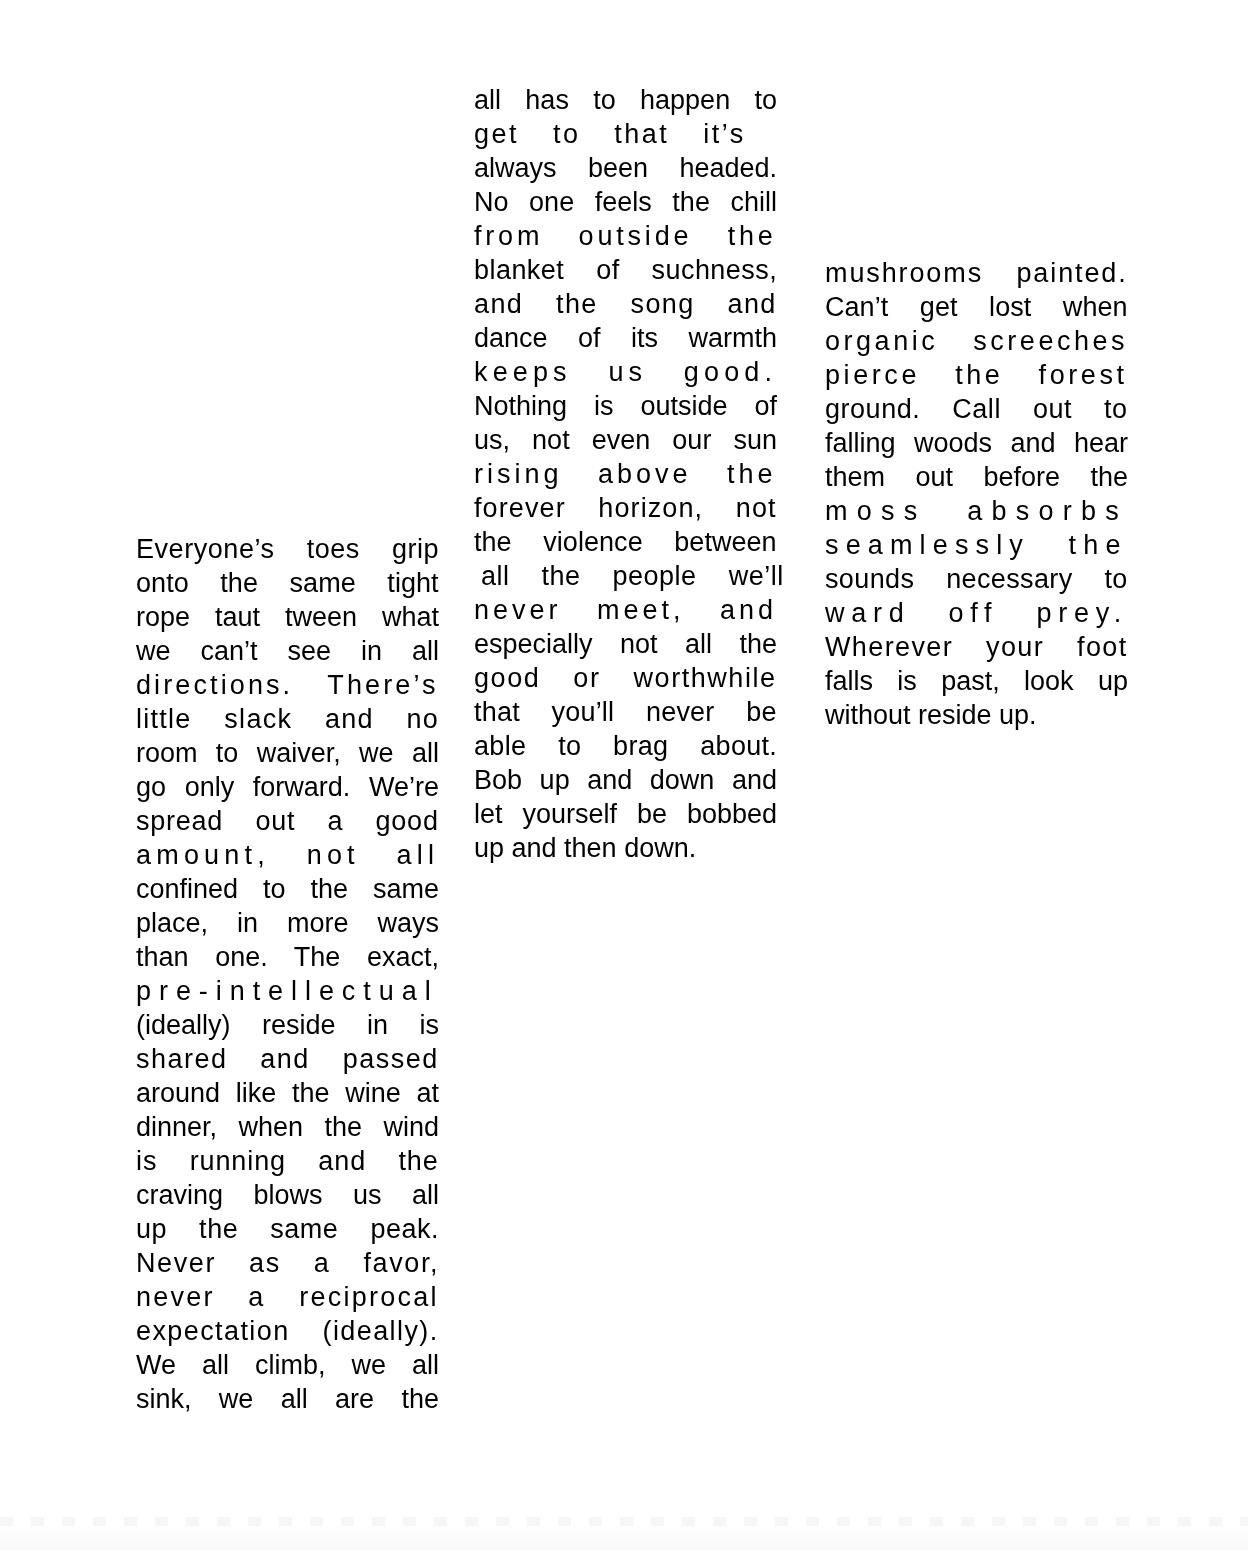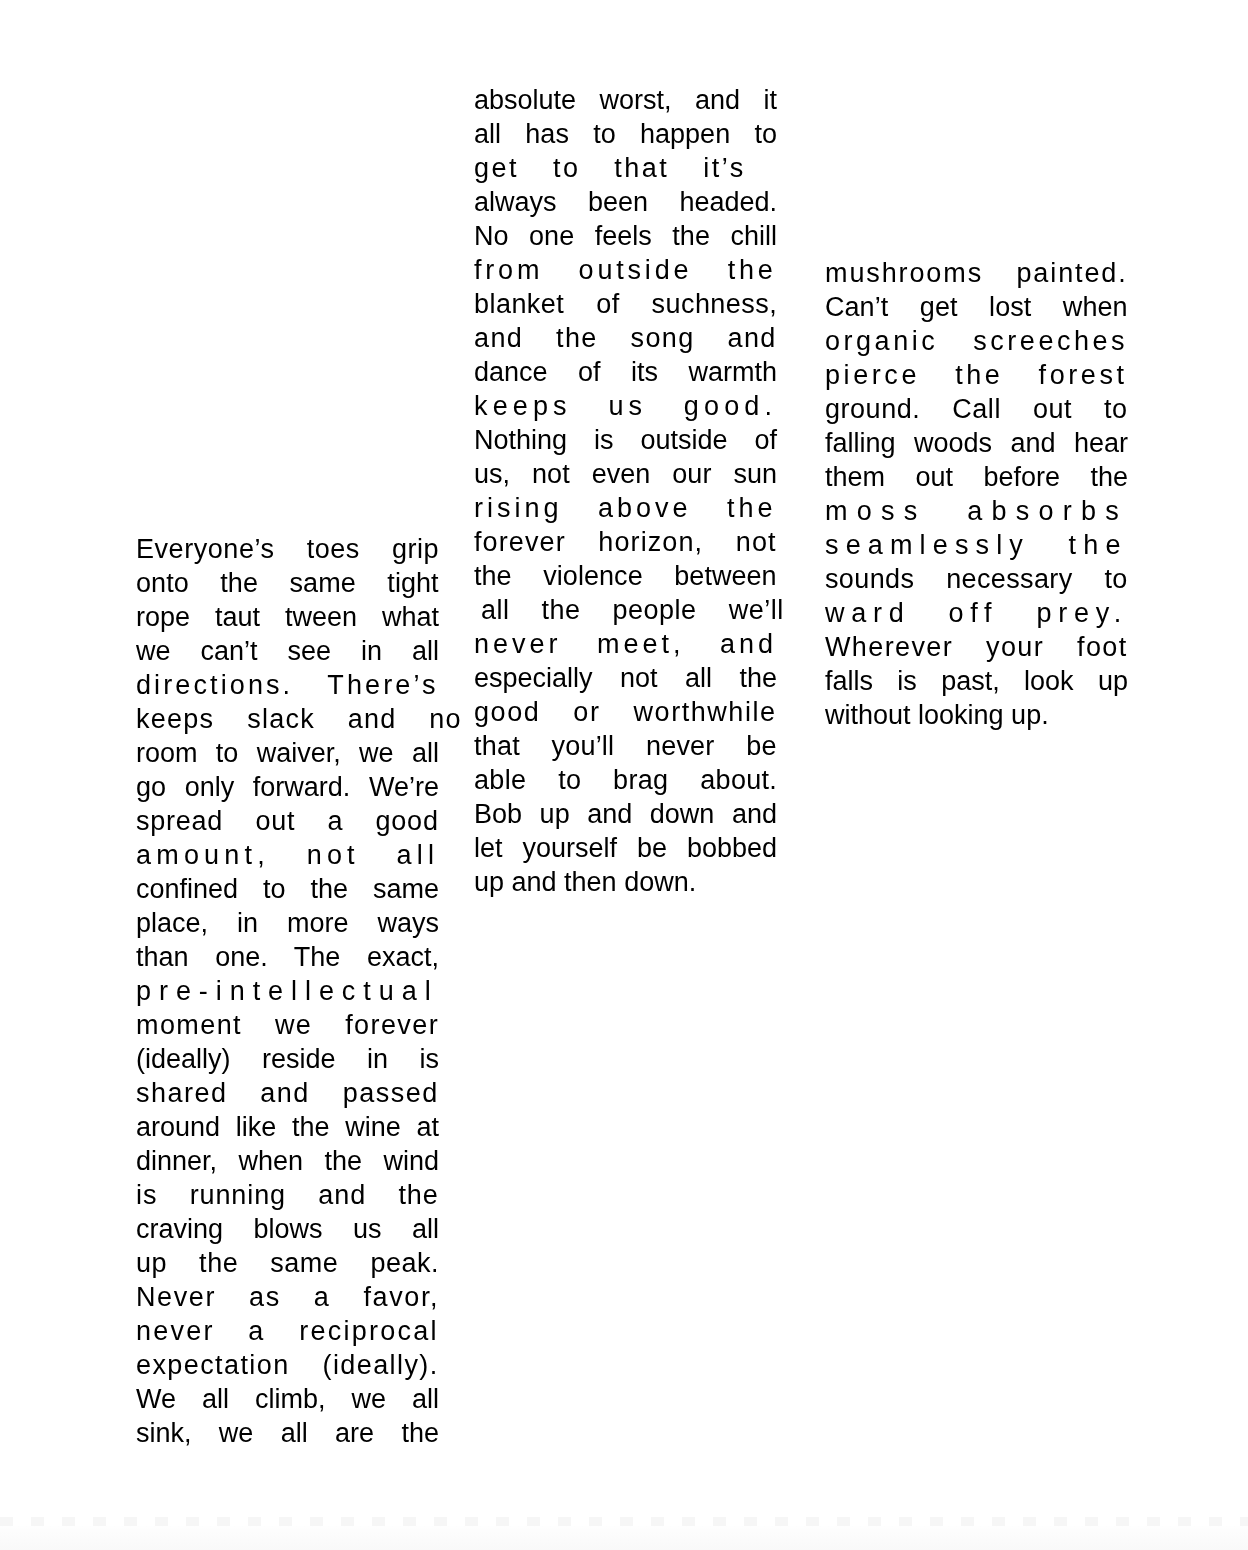--- a/index.html
+++ b/index.html
@@ -66,45 +66,43 @@
 </head>
 <body>
 
 <div class="page">
   <section class="column col-1">
       <div class="line"><span style="word-spacing: 24px; letter-spacing: 0.55px;">Everyone’s toes grip</span></div>
       <div class="line"><span style="word-spacing: 24px; letter-spacing: 0.0526316px;">onto the same tight</span></div>
       <div class="line justify"><span>rope taut tween what</span></div>
       <div class="line justify"><span>we can’t see in all</span></div>
       <div class="line"><span style="word-spacing: 24px; letter-spacing: 3.10526px;">directions. There’s</span></div>
-      <div class="line"><span style="word-spacing: 24px; letter-spacing: 1.26316px;">keeps slack and no</span></div>
+      <div class="line"><span style="word-spacing: 24px; letter-spacing: 1.26316px;">little slack and no</span></div>
       <div class="line justify"><span>room to waiver, we all</span></div>
       <div class="line justify"><span>go only forward. We’re</span></div>
       <div class="line"><span style="word-spacing: 24px; letter-spacing: 0.764706px;">spread out a good</span></div>
       <div class="line"><span style="word-spacing: 24px; letter-spacing: 5.2px;">amount, not all</span></div>
       <div class="line justify"><span>confined to the same</span></div>
       <div class="line justify"><span>place, in more ways</span></div>
       <div class="line justify"><span>than one. The exact,</span></div>
       <div class="line"><span style="letter-spacing: 7.9375px;">pre-intellectual</span></div>
-      <div class="line"><span style="word-spacing: 24px; letter-spacing: 1.41176px;">moment we forever</span></div>
       <div class="line justify"><span>(ideally) reside in is</span></div>
       <div class="line"><span style="word-spacing: 24px; letter-spacing: 1.47059px;">shared and passed</span></div>
       <div class="line justify"><span>around like the wine at</span></div>
       <div class="line justify"><span>dinner, when the wind</span></div>
       <div class="line"><span style="word-spacing: 24px; letter-spacing: 0.888889px;">is running and the</span></div>
       <div class="line justify"><span>craving blows us all</span></div>
       <div class="line"><span style="word-spacing: 24px; letter-spacing: 0.529412px;">up the same peak.</span></div>
       <div class="line"><span style="word-spacing: 24px; letter-spacing: 1.58824px;">Never as a favor,</span></div>
       <div class="line"><span style="word-spacing: 24px; letter-spacing: 2.22222px;">never a reciprocal</span></div>
       <div class="line"><span style="word-spacing: 24px; letter-spacing: 1.40909px;">expectation (ideally).</span></div>
       <div class="line justify"><span>We all climb, we all</span></div>
       <div class="line justify"><span>sink, we all are the</span></div>
     </section>
   <section class="column col-2">
-      <div class="line justify"><span>absolute worst, and it</span></div>
       <div class="line justify"><span>all has to happen to</span></div>
       <div class="line"><span style="word-spacing: 24px; letter-spacing: 2.47059px;">get to that it’s</span></div>
       <div class="line justify"><span>always been headed.</span></div>
       <div class="line justify"><span>No one feels the chill</span></div>
       <div class="line"><span style="word-spacing: 24px; letter-spacing: 3.8125px;">from outside the</span></div>
       <div class="line"><span style="word-spacing: 24px; letter-spacing: 0.45px;">blanket of suchness,</span></div>
       <div class="line"><span style="word-spacing: 24px; letter-spacing: 1.375px;">and the song and</span></div>
       <div class="line justify"><span>dance of its warmth</span></div>
       <div class="line"><span style="word-spacing: 24px; letter-spacing: 5.14286px;">keeps us good.</span></div>
       <div class="line justify"><span>Nothing is outside of</span></div>
@@ -129,17 +127,17 @@
       <div class="line"><span style="word-spacing: 24px; letter-spacing: 3.58824px;">pierce the forest</span></div>
       <div class="line"><span style="word-spacing: 24px; letter-spacing: 0.526316px;">ground. Call out to</span></div>
       <div class="line justify"><span>falling woods and hear</span></div>
       <div class="line justify"><span>them out before the</span></div>
       <div class="line"><span style="word-spacing: 24px; letter-spacing: 9.25px;">moss absorbs</span></div>
       <div class="line"><span style="word-spacing: 24px; letter-spacing: 7.14286px;">seamlessly the</span></div>
       <div class="line"><span style="word-spacing: 24px; letter-spacing: 0.368421px;">sounds necessary to</span></div>
       <div class="line"><span style="word-spacing: 24px; letter-spacing: 6.71429px;">ward off prey.</span></div>
       <div class="line"><span style="word-spacing: 24px; letter-spacing: 1.38889px;">Wherever your foot</span></div>
       <div class="line justify"><span>falls is past, look up</span></div>
-      <div class="line no-justify"><span>without looking up.</span></div>
+      <div class="line no-justify"><span>without reside up.</span></div>
     </section>
   <div class="page-edge"></div>
   <div class="below-page"></div>
 </div>
 
 </body></html>

